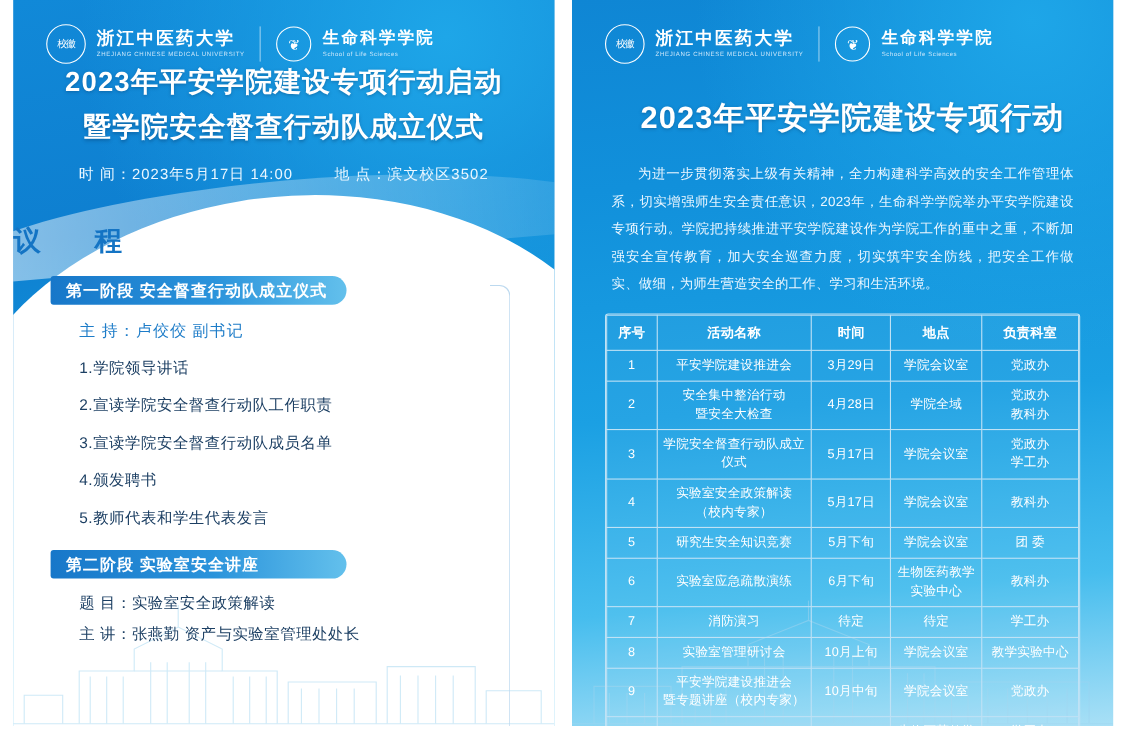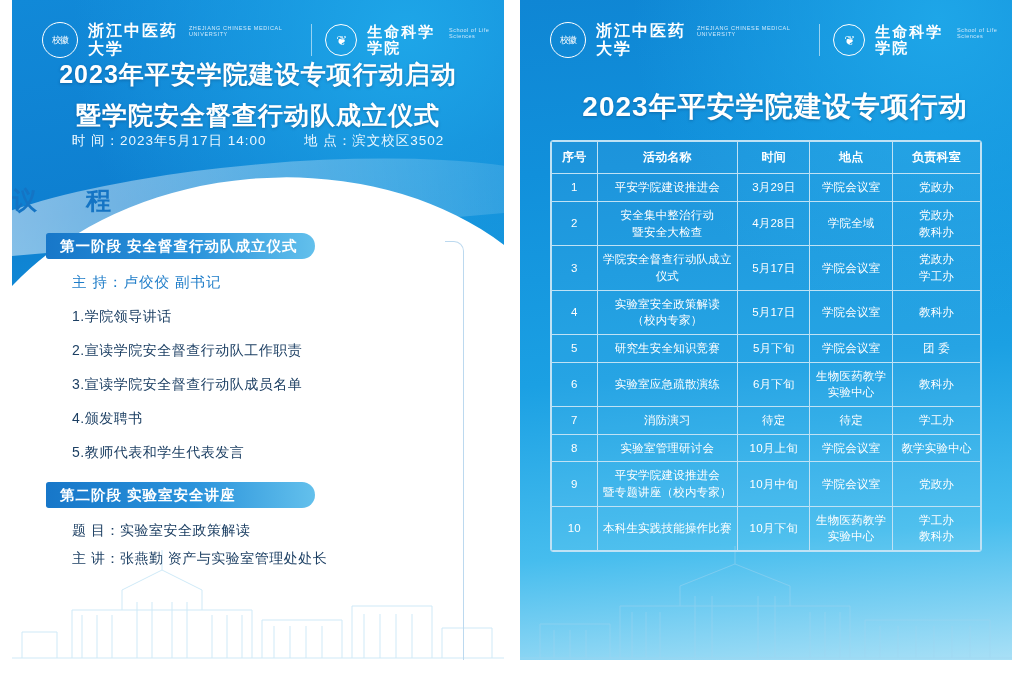--- a/index.html
+++ b/index.html
@@ -67,21 +67,21 @@
     gap:10px;
     padding:22px 0 0 30px;
   }
   .seal{
     width:34px;height:34px;border-radius:50%;
     border:1.6px solid #ffffff;
     display:flex;align-items:center;justify-content:center;
     flex:0 0 auto;
   }
   .seal span{color:#fff;font-size:9px;line-height:1;letter-spacing:-1px;}
-  .uni-names{display:flex;flex-direction:row;line-height:1.1;}
+  .uni-names{display:flex;flex-direction:column;line-height:1.1;}
   .uni-cn{color:#ffffff;font-size:16px;font-weight:bold;letter-spacing:2px;
           font-family:"Liberation Serif","DejaVu Serif",serif;}
   .uni-en{color:#cfe9fb;font-size:5.5px;letter-spacing:.6px;margin-top:3px;}
   .logo-div{width:1px;height:32px;background:rgba(255,255,255,.55);margin:0 4px;}
   .leaf{
     width:30px;height:30px;border:1.4px solid #fff;border-radius:50%;
     display:flex;align-items:center;justify-content:center;flex:0 0 auto;
   }
   .leaf span{color:#fff;font-size:13px;line-height:1;}
   .col-cn{color:#ffffff;font-size:15px;font-weight:bold;letter-spacing:2px;
@@ -99,21 +99,21 @@
   .l-title2{
     position:relative;z-index:4;
     text-align:center;color:#ffffff;
     font-size:25px;font-weight:bold;letter-spacing:1px;
     margin-top:8px;
     text-shadow:0 1px 3px rgba(0,40,80,.35);
   }
   .l-meta{
     position:relative;z-index:4;
     text-align:center;color:#eaf7ff;
-    font-size:13.5px;letter-spacing:1px;
+    font-size:13.5px;margin-top:18px;letter-spacing:1px;
   }
   .l-meta .gap{display:inline-block;width:28px;}
 
   
   .agenda-title{
     position:relative;z-index:5;
     margin-top:34px;
     color:#1474c4;
     font-size:25px;font-weight:bold;letter-spacing:12px;
     font-family:"Liberation Serif","DejaVu Serif",serif;
@@ -286,20 +286,21 @@
           <span>❦</span>
         </div>
       <div class="uni-names">
         <div class="col-cn">生命科学学院</div>
         <div class="col-en">School of Life Sciences</div>
       </div>
     </div>
 
     <div class="r-title">2023年平安学院建设专项行动</div>
 
+    <div class="r-para">为进一步贯彻落实上级有关精神，全力构建科学高效的安全工作管理体系，切实增强师生安全责任意识，2023年，生命科学学院举办平安学院建设专项行动。学院把持续推进平安学院建设作为学院工作的重中之重，不断加强安全宣传教育，加大安全巡查力度，切实筑牢安全防线，把安全工作做实、做细，为师生营造安全的工作、学习和生活环境。</div>
 
     <div class="table-wrap">
       <table>
         <thead>
           <tr>
             <th>序号</th>
             <th>活动名称</th>
             <th>时间</th>
             <th>地点</th>
             <th>负责科室</th>

